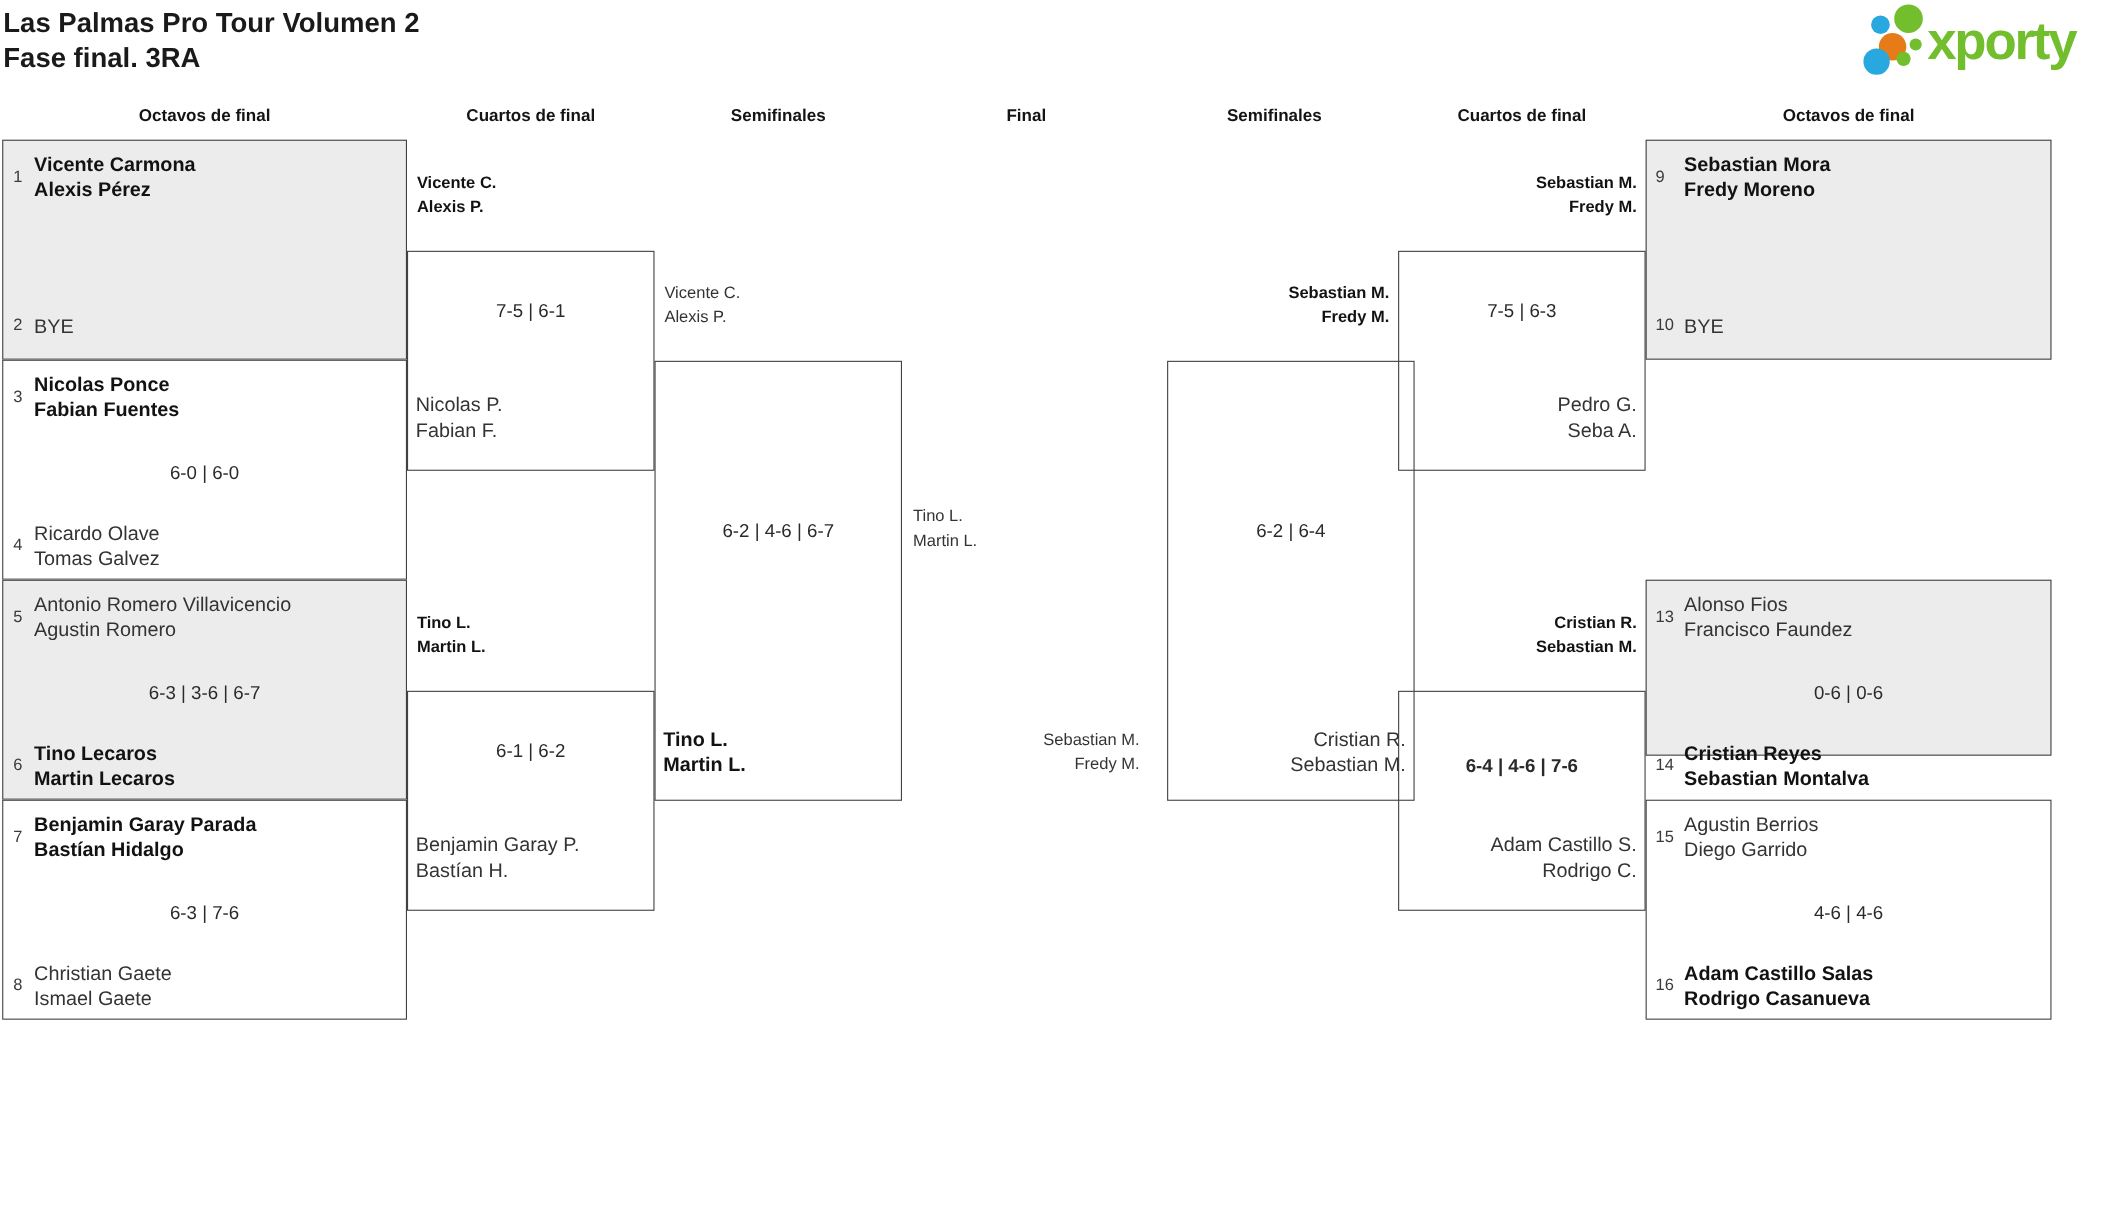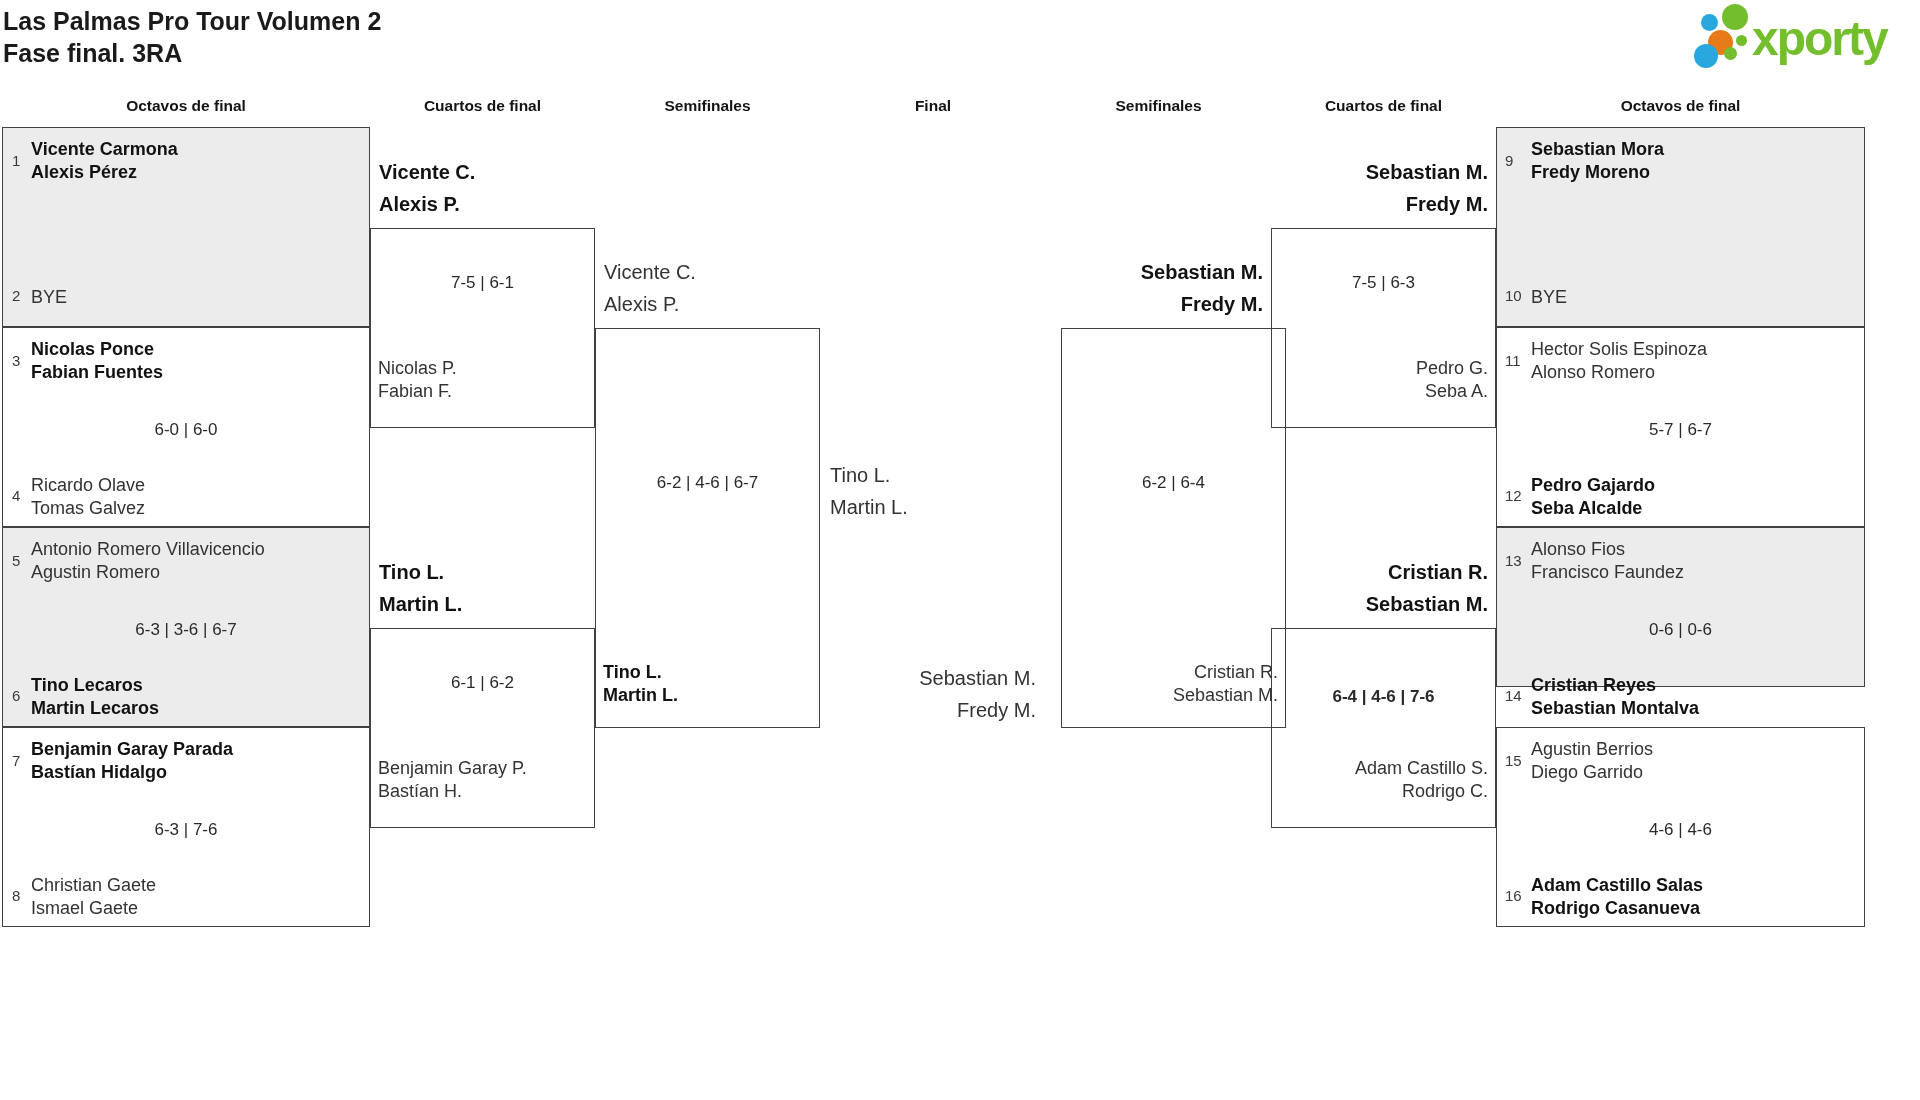--- a/index.html
+++ b/index.html
@@ -14,21 +14,21 @@
   .box.open{background:transparent;}
   .team{font-size:18px;line-height:23px;white-space:pre-line;color:#333333;font-weight:normal;}
   .team.bold{font-weight:bold;color:#121212;}
   .seed{position:absolute;font-size:15px;line-height:18px;color:#3a3a3a;}
   .score{position:absolute;left:0;width:100%;text-align:center;font-size:17px;line-height:20px;
          color:#2a2a2a;}
   .team-top{position:absolute;top:10px;}
   .team-bottom{position:absolute;top:146px;height:46px;display:flex;flex-direction:column;justify-content:center;}
   .lcol .team-top,.lcol .team-bottom{left:28px;right:8px;}
   .rcol .team-top,.rcol .team-bottom{left:34px;right:8px;}
-  .float-team{position:absolute;font-size:20px;line-height:32px;white-space:pre-line;}
+  .float-team{position:absolute;font-size:15px;line-height:22px;white-space:pre-line;}
   .float-team.right{text-align:right;}
   .qf-bottom{position:absolute;top:128px;}
   .sf-bottom{position:absolute;top:332px;}
   .inleft{left:7px;right:7px;}
   .inright{left:7px;right:7px;text-align:right;}
   .logo-dot{position:absolute;border-radius:50%;}
   .dot-green{background:#72be2d;}
   .dot-blue{background:#29a8e0;}
   .dot-orange{background:#e77b18;}
   .logo-text{position:absolute;left:1752px;top:15px;font-size:48px;line-height:48px;
@@ -97,29 +97,20 @@
   </div>
 
   <div class="box rcol shaded" style="left:1496px;top:127px;width:369px;height:200px;">
     <span class="seed" style="left:8px;top:24px;">9</span>
     <div class="team team-top bold">Sebastian Mora
 Fredy Moreno</div>
     <div class="score" style="top:92px;"></div>
     <span class="seed" style="left:8px;top:159px;">10</span>
     <div class="team team-bottom">BYE</div>
   </div>
-  <div class="box rcol" style="left:1496px;top:327px;width:369px;height:200px;">
-    <span class="seed" style="left:8px;top:24px;">11</span>
-    <div class="team team-top">Hector Solis Espinoza
-Alonso Romero</div>
-    <div class="score" style="top:92px;">5-7 | 6-7</div>
-    <span class="seed" style="left:8px;top:159px;">12</span>
-    <div class="team team-bottom bold">Pedro Gajardo
-Seba Alcalde</div>
-  </div>
   <div class="box rcol shaded" style="left:1496px;top:527px;width:369px;height:160px;">
     <span class="seed" style="left:8px;top:24px;">13</span>
     <div class="team team-top">Alonso Fios
 Francisco Faundez</div>
     <div class="score" style="top:92px;">0-6 | 0-6</div>
     <span class="seed" style="left:8px;top:159px;">14</span>
     <div class="team team-bottom bold">Cristian Reyes
 Sebastian Montalva</div>
   </div>
   <div class="box rcol" style="left:1496px;top:727px;width:369px;height:200px;">

